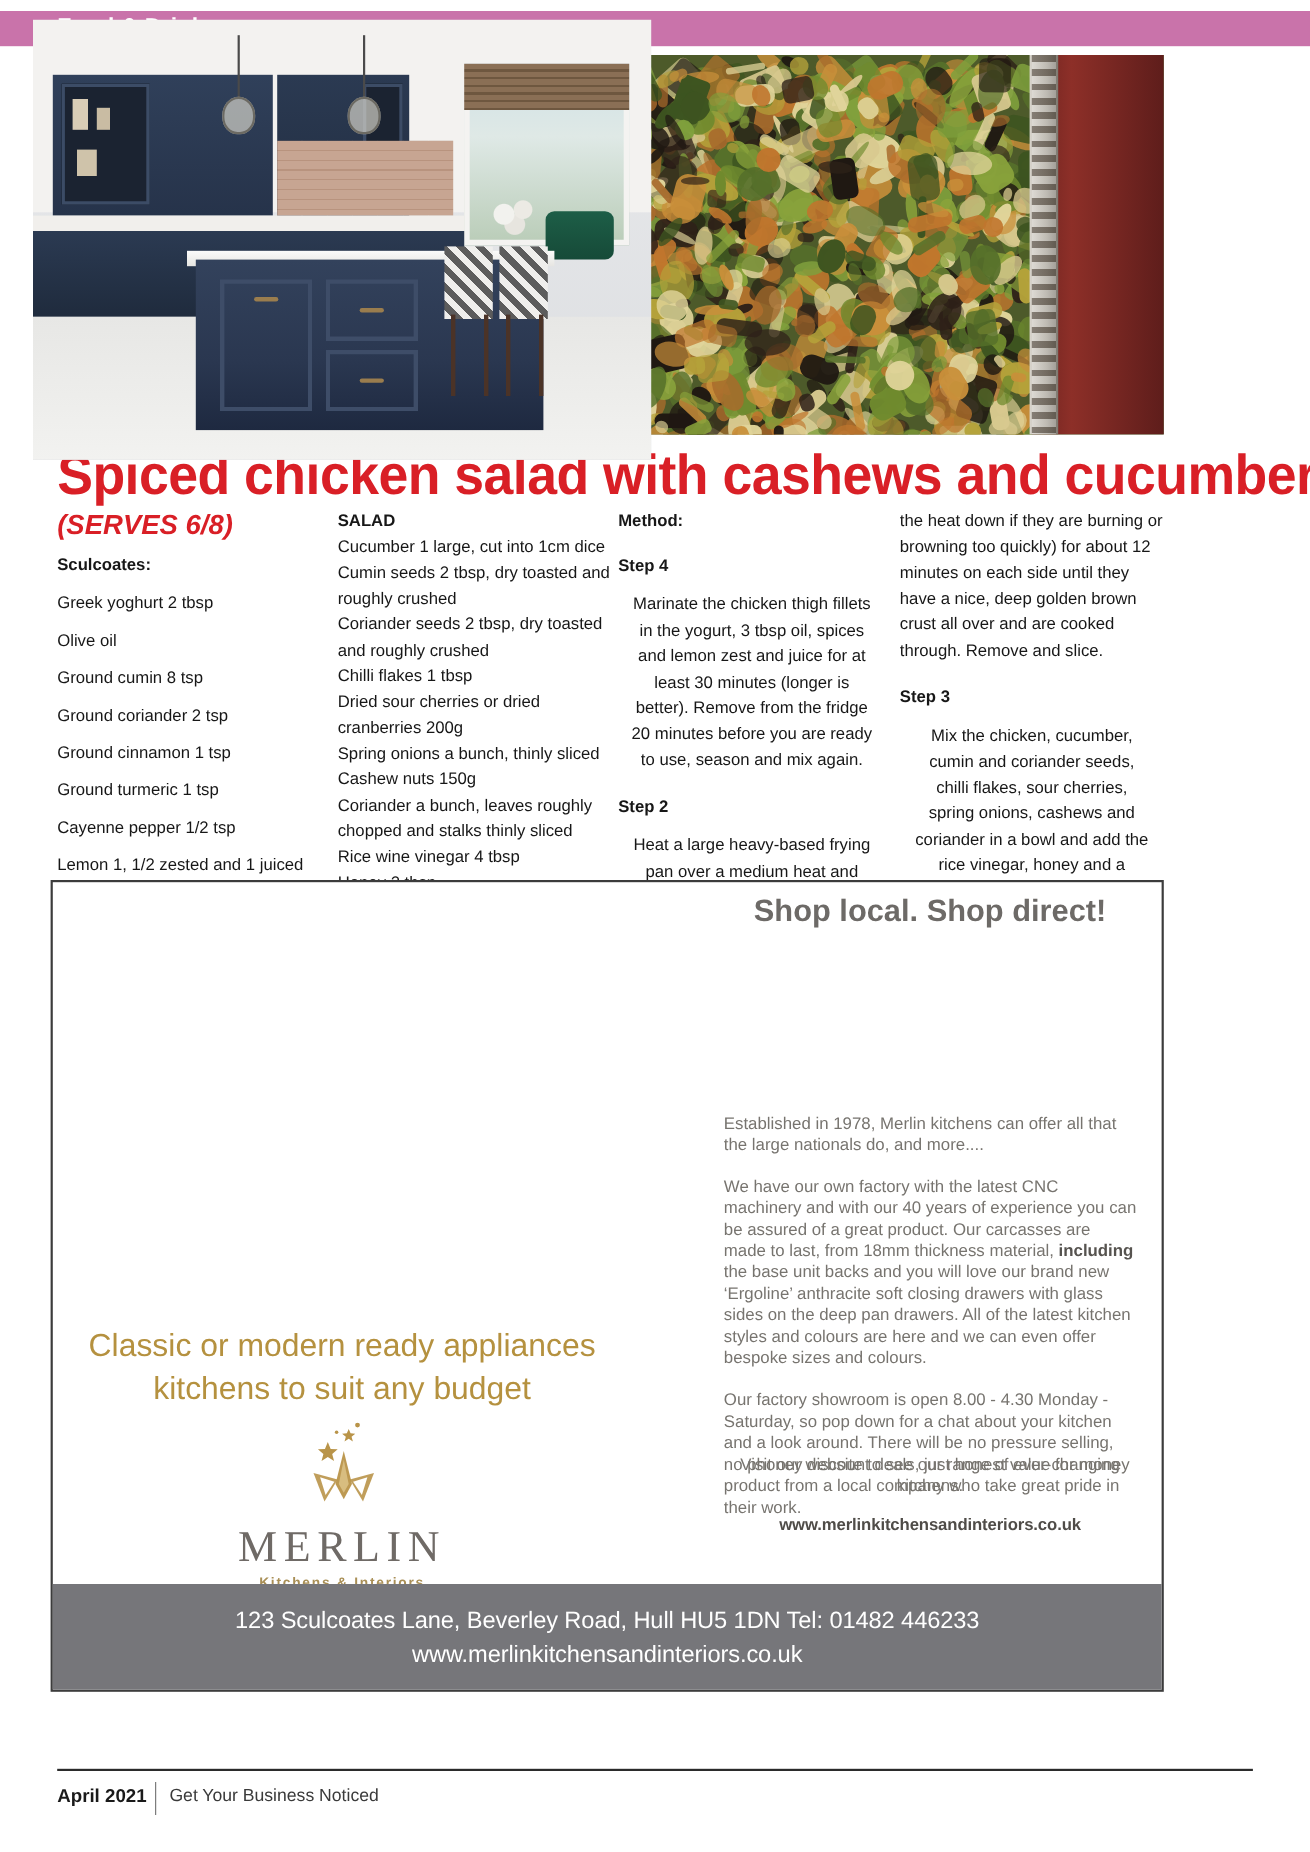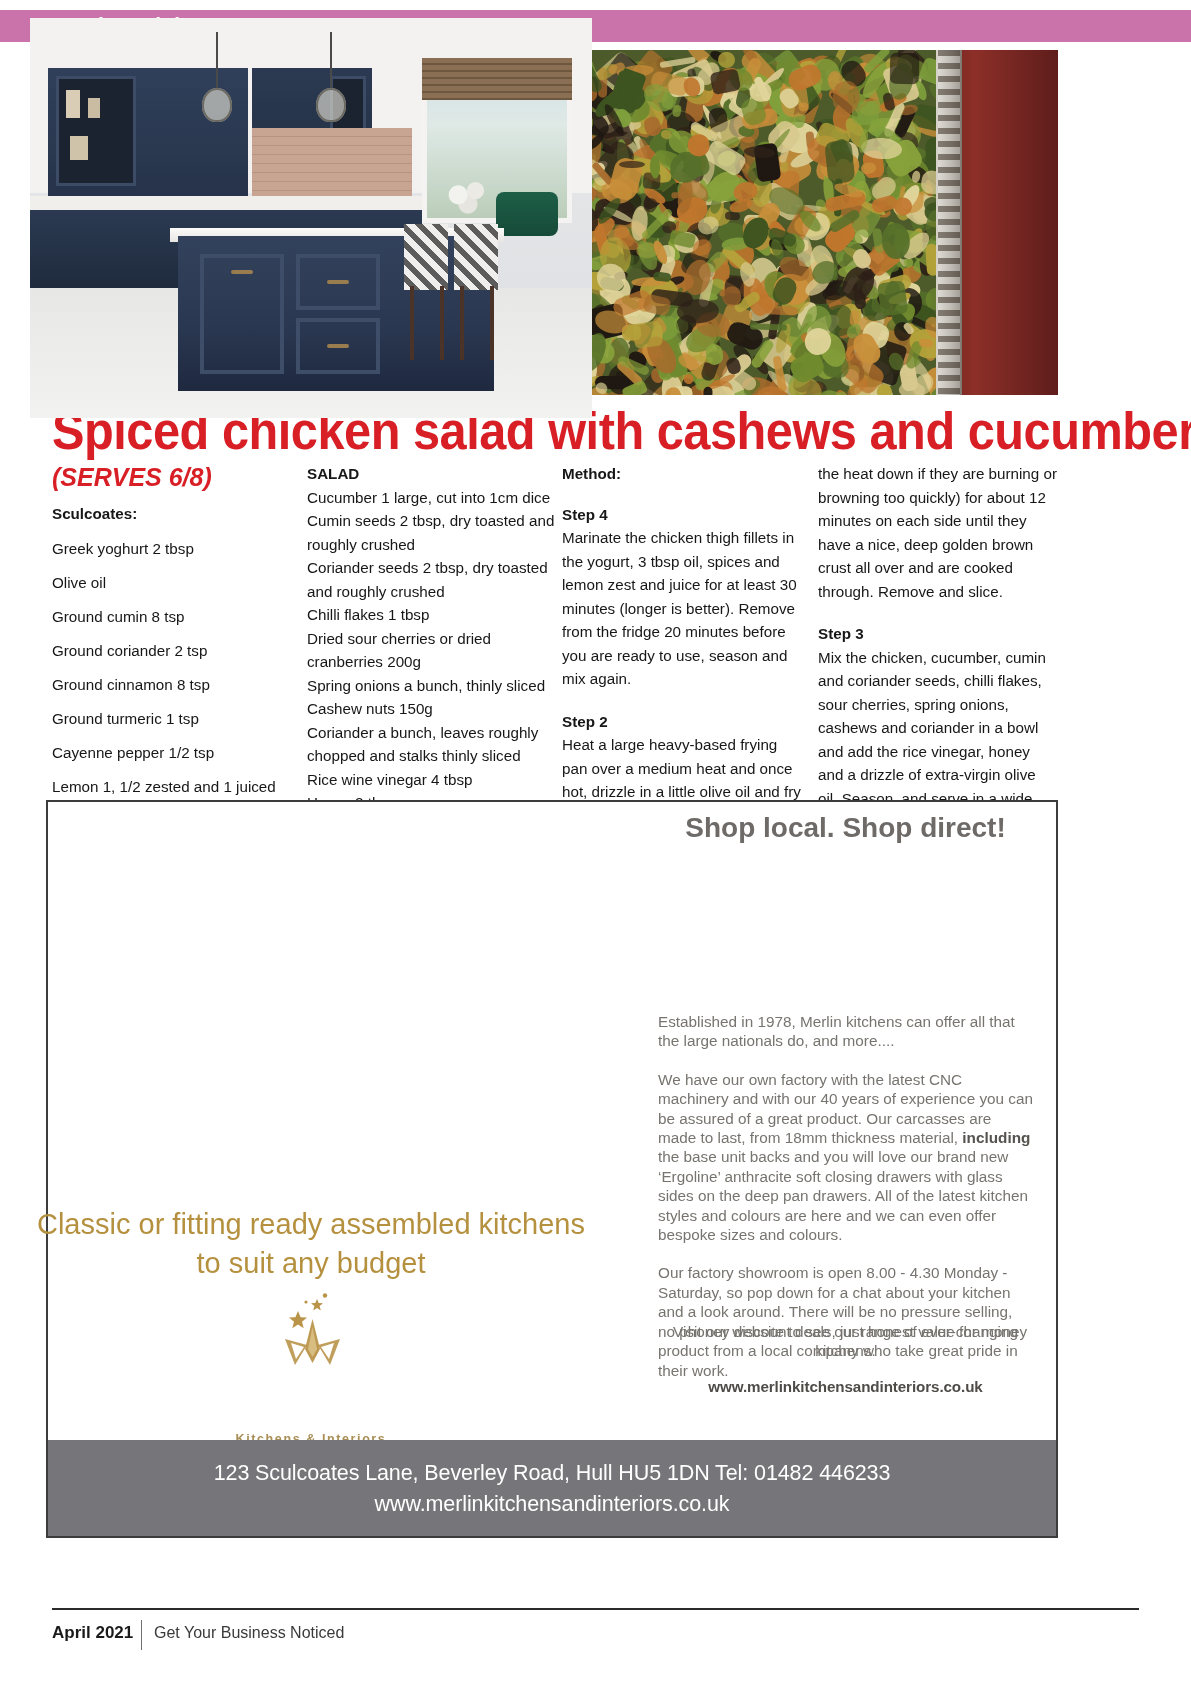--- a/index.html
+++ b/index.html
@@ -103,21 +103,21 @@
   .col-1{left:52px;top:504px;width:245px;}
   .col-2{left:307px;top:462px;width:250px;}
   .col-3{left:562px;top:462px;width:243px;}
   .col-4{left:818px;top:462px;width:240px;}
   .col h4{margin:0 0 13px 0;font-size:15.2px;font-weight:bold;line-height:20px;}
   .col .hd{font-weight:bold;}
   .ing-item{margin-bottom:10.5px;}
   .tight{line-height:23.5px;}
   .step-h{font-weight:bold;margin-top:19px;margin-bottom:0px;}
   .step-h.first{margin-top:17px;}
-  .step-p{margin:0;}
+  .step-p{margin:12px;text-align:center;}
   .col-4 .cont{margin:0;}
 
   
   .ad{
     position:absolute;left:46px;top:800px;width:1012px;height:738px;
     border:2px solid #3c3c3c;background:#ffffff;box-sizing:border-box;
   }
   .ad-photo{
     position:absolute;left:30px;top:18px;width:562px;height:400px;overflow:hidden;
     background:linear-gradient(180deg,#e9eaec,#dcdee1);
@@ -1773,21 +1773,21 @@
   <div class="recipe-title">Spiced chicken salad with cashews and cucumber</div>
   <div class="serves">(SERVES 6/8)</div>
 
   <div class="col col-1">
     <h4>Sculcoates:</h4>
     <div id="ingredients-list">
         <div class="ing-item">Greek yoghurt 2 tbsp</div>
         <div class="ing-item">Olive oil</div>
         <div class="ing-item">Ground cumin 8 tsp</div>
         <div class="ing-item">Ground coriander 2 tsp</div>
-        <div class="ing-item">Ground cinnamon 8 tsp</div>
+        <div class="ing-item">Ground cinnamon 1 tsp</div>
         <div class="ing-item">Ground turmeric 1 tsp</div>
         <div class="ing-item">Cayenne pepper 1/2 tsp</div>
         <div class="ing-item">Lemon 1, 1/2 zested and 1 juiced</div>
       </div>
   </div>
 
   <div class="col col-2">
     <div class="hd">SALAD</div>
     <div id="salad-list" class="tight">
         <div>Cucumber 1 large, cut into 1cm dice</div>
@@ -1859,38 +1859,39 @@
 
   <div class="ad-head">Shop local. Shop direct!</div>
   <div class="ad-right" id="ad-paragraphs">
       <p class="ad-p">Established in 1978, Merlin kitchens can offer all that the large nationals do, and more....</p>
       <p class="ad-p">We have our own factory with the latest CNC machinery and with our 40 years of experience you can be assured of a great product. Our carcasses are made to last, from 18mm thickness material, <b>including</b> the base unit backs and you will love our brand new ‘Ergoline’ anthracite soft closing drawers with glass sides on the deep pan drawers. All of the latest kitchen styles and colours are here and we can even offer bespoke sizes and colours.</p>
       <p class="ad-p">Our factory showroom is open 8.00 - 4.30 Monday - Saturday, so pop down for a chat about your kitchen and a look around. There will be no pressure selling, no phoney discount deals, just honest value for money product from a local company who take great pride in their work.</p>
     </div>
   <div class="ad-visit">Visit our website to see our range of ever-changing kitchens.</div>
   <div class="ad-url">www.merlinkitchensandinteriors.co.uk</div>
 
-  <div class="ad-tagline">Classic or fitting ready assembled kitchens to suit any budget</div>
+  <div class="ad-tagline">Classic or modern ready appliances kitchens to suit any budget</div>
 
   <div class="merlin-logo">
     <svg viewBox="0 0 95 86" width="95" height="86" aria-hidden="true">
       <g fill="#b99449">
         <path d="M47.5 26 L55 56 L47.5 70 L40 56 Z" opacity="0.95"></path>
         <path d="M47.5 34 L52 56 L47.5 64 L43 56 Z" fill="#d8bd80"></path>
         <path d="M20 46 L42 52 L30 72 Z" opacity="0.9"></path>
         <path d="M26 50 L39 54 L31 66 Z" fill="#ffffff"></path>
         <path d="M75 46 L53 52 L65 72 Z" opacity="0.9"></path>
         <path d="M69 50 L56 54 L64 66 Z" fill="#ffffff"></path>
         <path d="M33 18 l2.6 6.2 6.4 .4 -5 4.2 1.7 6.4 -5.7-3.6 -5.7 3.6 1.7-6.4 -5-4.2 6.4-.4z"></path>
         <path d="M52 6 l1.7 4 4.3 .3 -3.4 2.8 1.2 4.3 -3.8-2.4 -3.8 2.4 1.2-4.3 -3.4-2.8 4.3-.3z"></path>
         <circle cx="60" cy="2.5" r="2.2"></circle>
         <circle cx="41" cy="9" r="1.6"></circle>
       </g>
     </svg>
   </div>
+  <div class="merlin-name">MERLIN</div>
   <div class="merlin-sub">Kitchens &amp; Interiors</div>
 
   <div class="ad-footer"></div>
   <div class="ad-footer-l1">123 Sculcoates Lane, Beverley Road, Hull HU5 1DN   Tel: 01482 446233</div>
   <div class="ad-footer-l2">www.merlinkitchensandinteriors.co.uk</div>
 
   <div class="pg-rule"></div>
   <div class="pg-date">April 2021</div>
   <div class="pg-sep"></div>
   <div class="pg-tag">Get Your Business Noticed</div>

